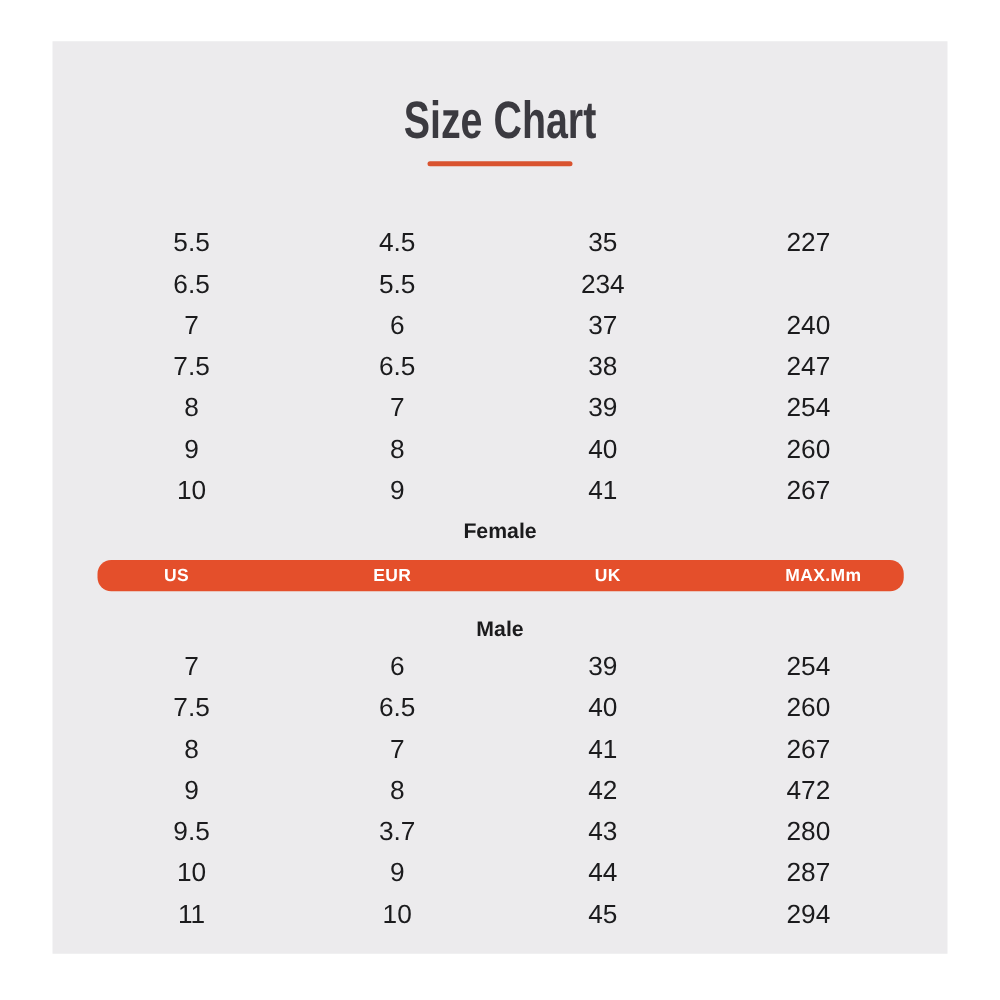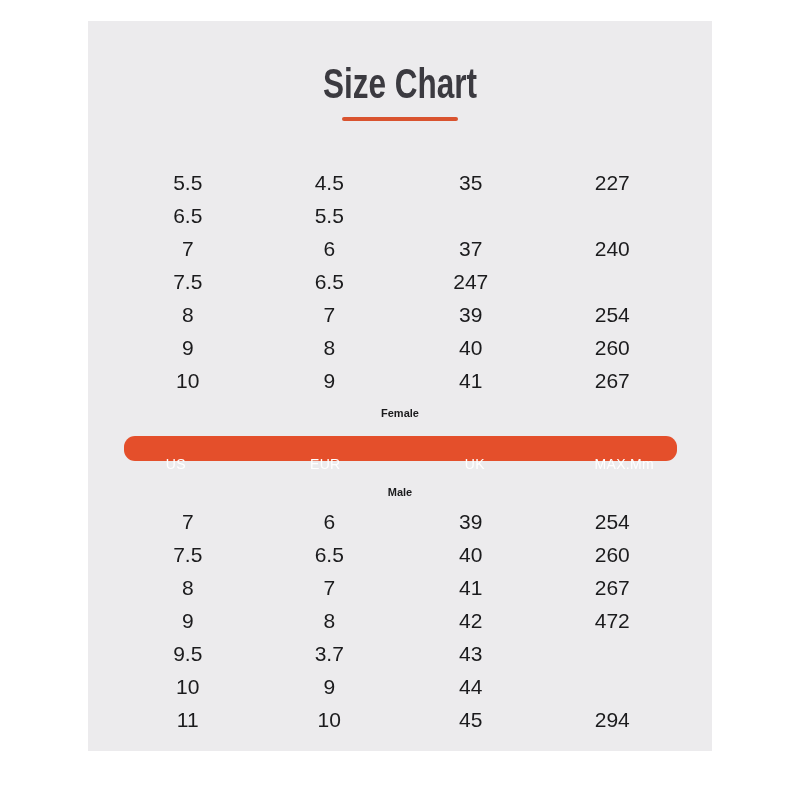--- a/index.html
+++ b/index.html
@@ -11,22 +11,22 @@
     --header_text: #FFFFFF;
   }
   * { box-sizing: border-box; }
   html, body {
     margin: 0; padding: 0;
     width: 800px; height: 800px;
     background: #FFFFFF;
     font-family: "Liberation Sans", sans-serif;
   }
   .card {
-    width: 624px; height: 730px;
-    margin: 21px auto 0;
+    width: 716px; height: 730px;
+    margin: 33px auto 0;
     background: var(--card_bg);
     overflow: hidden;
   }
   .title {
     margin: 0;
     padding-top: 42px;
     font-size: 42px;
     line-height: 42px;
     font-weight: 700;
     text-align: center;
@@ -53,45 +53,45 @@
     font-size: 21px;
     color: var(--body_text);
   }
   .size-row .cell:nth-child(3) { font-weight: 400; }
   .section-label {
     height: 28px;
     line-height: 28px;
     margin-top: 2px;
     text-align: center;
     font-weight: 700;
-    font-size: 11px;
+    font-size: 17px;
     color: var(--body_text);
   }
   .male-label { margin-top: 18px; height: 26px; line-height: 26px; }
   .header-row {
     position: relative;
     height: 25px;
     margin-top: 9px;
   }
   .header-pill {
     position: absolute;
     left: 36px; right: 35px; top: 0; bottom: 0;
     background: var(--accent);
     border-radius: 11px;
   }
   .header-labels {
     position: relative;
     display: grid;
     grid-template-columns: repeat(4, 1fr);
-    padding: 16px 13px;
+    padding: 0 13px;
     height: 25px;
     line-height: 25px;
     text-align: center;
     color: var(--header_text);
-    font-weight: 400;
+    font-weight: 700;
     font-size: 14px;
     letter-spacing: 0.3px;
   }
 </style>
 </head>
 <body>
 
 <div class="card">
 
   <h1 class="title">Size Chart</h1>
@@ -100,30 +100,32 @@
   <div class="table-rows female-table">
       <div class="size-row">
         <div class="cell">5.5</div>
         <div class="cell">4.5</div>
         <div class="cell">35</div>
         <div class="cell">227</div>
       </div>
       <div class="size-row">
         <div class="cell">6.5</div>
         <div class="cell">5.5</div>
+        <div class="cell">234</div>
       </div>
       <div class="size-row">
         <div class="cell">7</div>
         <div class="cell">6</div>
         <div class="cell">37</div>
         <div class="cell">240</div>
       </div>
       <div class="size-row">
         <div class="cell">7.5</div>
         <div class="cell">6.5</div>
+        <div class="cell">38</div>
         <div class="cell">247</div>
       </div>
       <div class="size-row">
         <div class="cell">8</div>
         <div class="cell">7</div>
         <div class="cell">39</div>
         <div class="cell">254</div>
       </div>
       <div class="size-row">
         <div class="cell">9</div>
@@ -175,25 +177,27 @@
       <div class="size-row">
         <div class="cell">9</div>
         <div class="cell">8</div>
         <div class="cell">42</div>
         <div class="cell">472</div>
       </div>
       <div class="size-row">
         <div class="cell">9.5</div>
         <div class="cell">3.7</div>
         <div class="cell">43</div>
+        <div class="cell">280</div>
       </div>
       <div class="size-row">
         <div class="cell">10</div>
         <div class="cell">9</div>
         <div class="cell">44</div>
+        <div class="cell">287</div>
       </div>
       <div class="size-row">
         <div class="cell">11</div>
         <div class="cell">10</div>
         <div class="cell">45</div>
         <div class="cell">294</div>
       </div>
     </div>
 
 </div>

